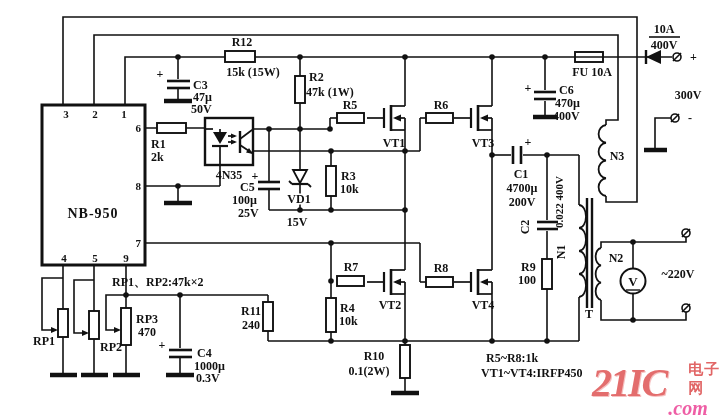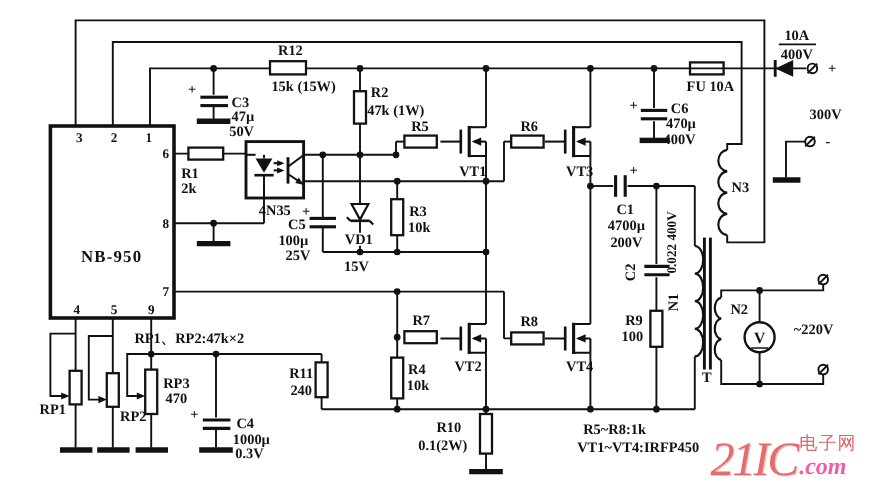--- a/index.html
+++ b/index.html
@@ -8,24 +8,24 @@
   svg{position:absolute;left:0;top:0;}
   svg text{font-family:"Liberation Serif", serif;font-weight:bold;fill:#111;}
   .lbl{font-size:12px;}
   .lbl-sm{font-size:11px;}
   .ic-name{font-size:14px;letter-spacing:1px;}
   .pin{font-size:11px;}
   .plus{font-size:12px;}
   .meterv{font-size:13px;}
   .wm{position:absolute;left:592px;top:354px;width:134px;height:63px;
       display:flex;align-items:flex-start;opacity:0.88;pointer-events:none;}
-  .wm-big{font-style:italic;font-weight:normal;font-size:40px;line-height:58px;
+  .wm-big{font-style:italic;font-weight:bold;font-size:40px;line-height:58px;
           color:#e05a5a;letter-spacing:-2px;text-shadow:1px 1px 0 #f5b9b9;}
   .wm-col{display:flex;flex-direction:column;margin-left:2px;margin-top:6px;}
-  .wm-cn{font-weight:normal;font-size:15px;color:#dd5151;letter-spacing:1px;}
+  .wm-cn{font-weight:bold;font-size:15px;color:#dd5151;letter-spacing:1px;margin-left:20px;}
   .wm-com{font-style:italic;font-weight:bold;font-size:20px;color:#ec4899;line-height:20px;}
 </style>
 </head>
 <body>
 
 <div class="stage">
 <svg width="726" height="417" viewBox="0 0 726 417">
   <defs>
     <g id="nmos" stroke="#111" stroke-width="1.7" fill="none">
       <line x1="-24" y1="0" x2="-7" y2="0"></line>

